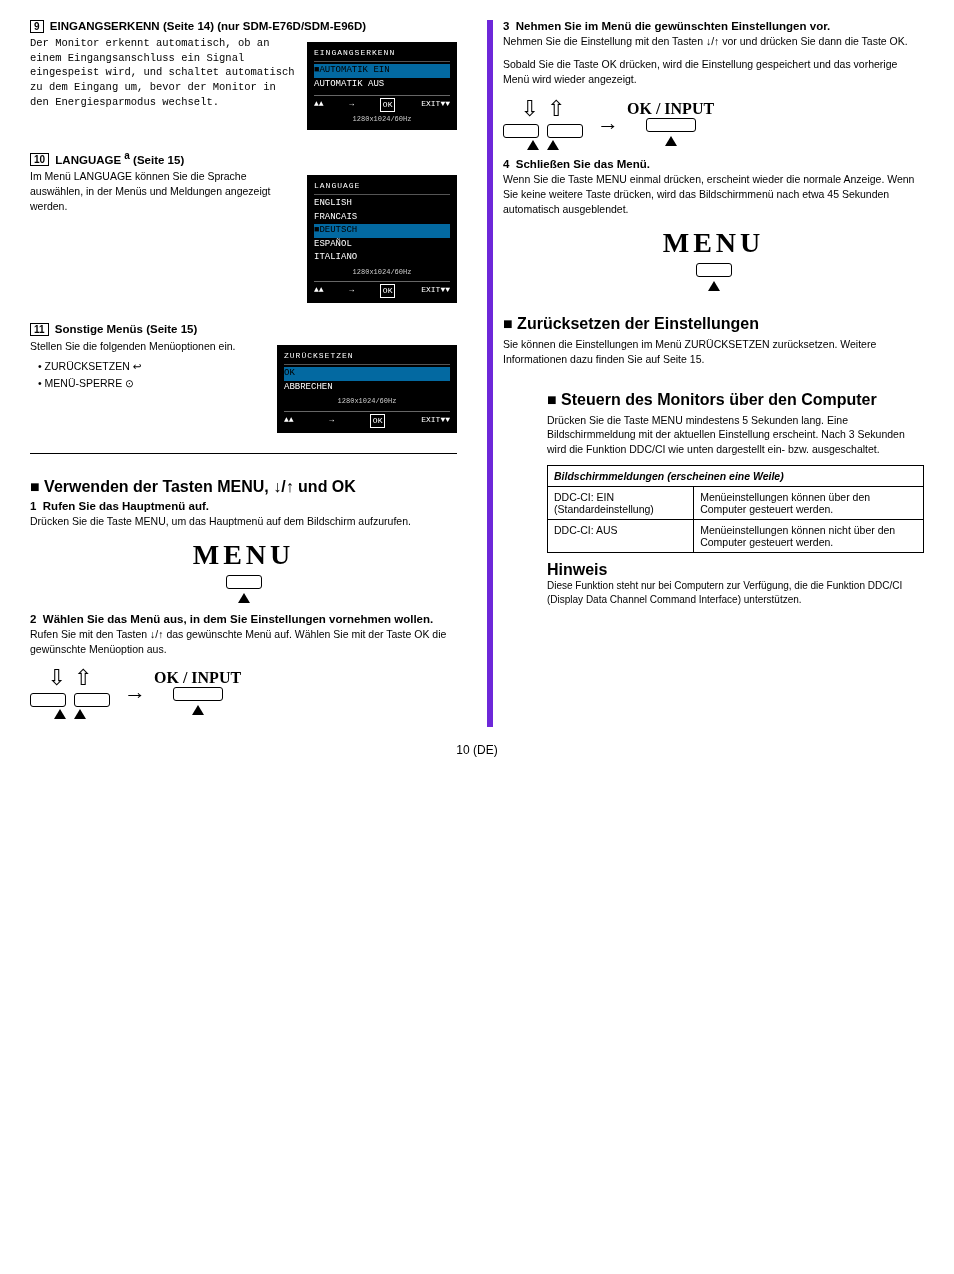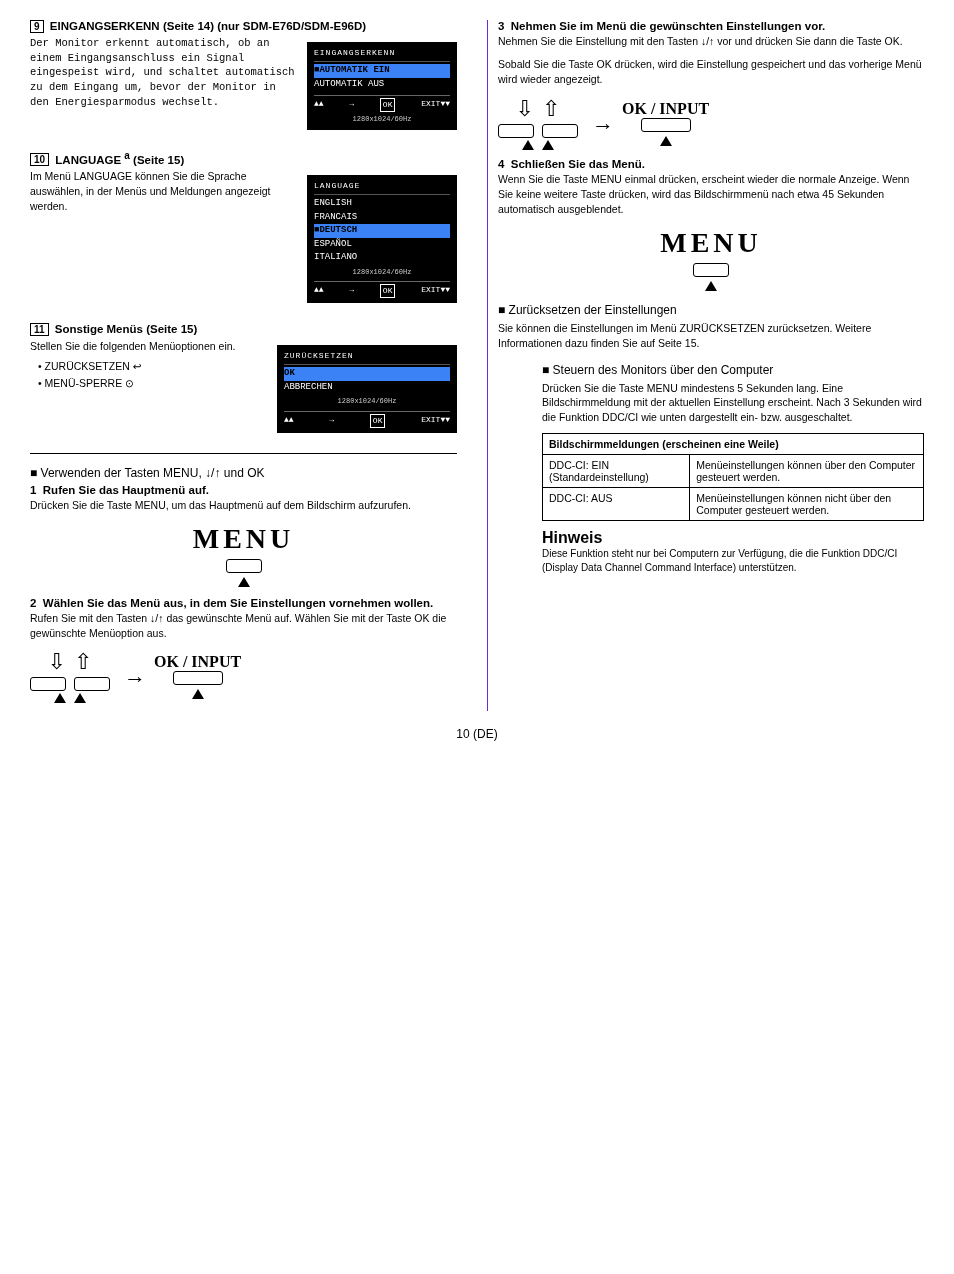--- a/index.html
+++ b/index.html
@@ -11,21 +11,21 @@
       width: 954px;
       min-height: 1274px;
       padding: 20px 30px;
     }
     .page-content {
       display: grid;
       grid-template-columns: 1fr 1fr;
       gap: 0 20px;
     }
     .left-col { padding-right: 10px; }
-    .right-col { padding-left: 10px; border-left: 1px solid #6d28d9; }
+    .right-col { padding-left: 10px; border-left: 6px solid #6d28d9; }
     .num-section {
       margin-bottom: 12px;
     }
     .num-section-title {
       font-weight: bold;
       font-size: 11.5px;
       margin-bottom: 3px;
     }
     .num-badge {
       display: inline-block;
@@ -44,25 +44,24 @@
       background: #000;
       color: #fff;
       font-family: 'Courier New', monospace;
       font-size: 9px;
       padding: 4px 6px;
       margin: 6px 0 8px 0;
       width: 160px;
       line-height: 1.5;
     }
     .menu-screen .highlight {
-      background: #3b82f6;
+      background: #0369a1;
       color: #000;
       display: inline-block;
       width: 100%;
-      font-weight: bold;
     }
     .menu-screen .bottom-bar {
       border-top: 1px solid #666;
       margin-top: 4px;
       padding-top: 2px;
       font-size: 8px;
       display: flex;
       justify-content: space-between;
     }
 
@@ -125,36 +124,37 @@
       font-weight: bold;
       text-align: left;
     }
     .info-table td {
       border: 1px solid #000;
       padding: 4px 6px;
       vertical-align: top;
     }
     .table-header-row {
       background: #eee;
+      font-style: italic;
     }
 
     .hinweis-title {
       font-weight: bold;
       font-size: 16px;
       margin-top: 8px;
     }
     .hinweis-body {
       font-size: 10px;
       line-height: 1.4;
     }
 
     .section-title-main {
-      font-weight: normal;
-      font-size: 12px;
-      margin-top: 12px;
+      font-weight: bold;
+      font-size: 16px;
+      margin-top: 24px;
       margin-bottom: 4px;
     }
     .bullet-list {
       list-style: none;
       padding-left: 8px;
     }
     .bullet-list li {
       font-size: 10.5px;
       line-height: 1.6;
     }

